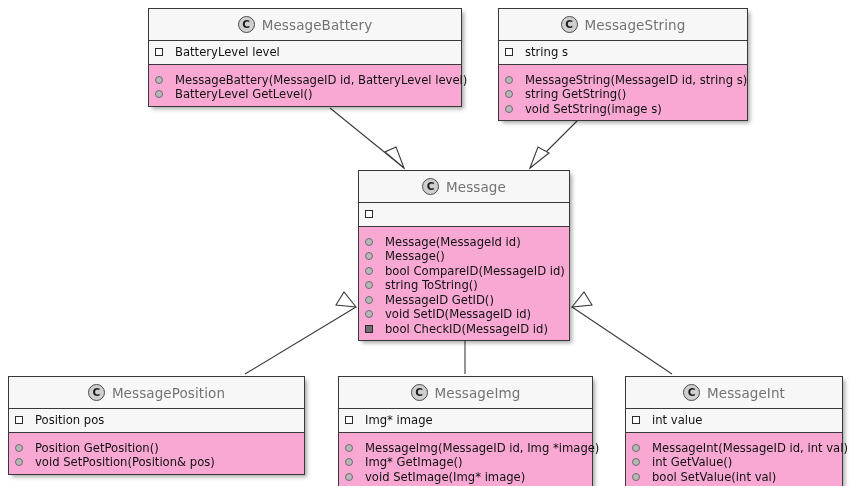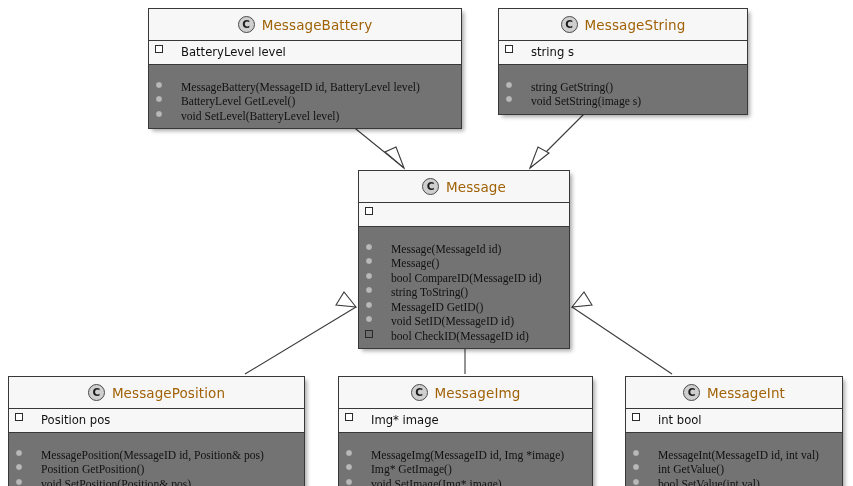--- a/index.html
+++ b/index.html
@@ -42,21 +42,21 @@
     display: flex;
     align-items: center;
     justify-content: center;
     height: 31px;
     gap: 7px;
     border-bottom: 1px solid #383838;
     background: #f7f7f7;
   }
   .uml-title-text {
     font-size: 13.5px;
-    color: #a16207;
+    color: #737373;
     letter-spacing: 0.1px;
     white-space: nowrap;
   }
   .cls-badge {
     width: 17px;
     height: 17px;
     border-radius: 50%;
     background: #cfcfcf;
     border: 1.4px solid #4a4a4a;
     display: flex;
@@ -67,27 +67,27 @@
     color: #1b1b1b;
     line-height: 1;
     box-sizing: border-box;
   }
   .uml-fields {
     border-bottom: 1px solid #383838;
     padding: 4px 0 4px 0;
     background: #f7f7f7;
   }
   .uml-methods {
-    padding: 16px 0 4px 0;
-    background: #737373;
-    font-family: Liberation Serif, serif;
+    padding: 8px 0 4px 0;
+    background: #f9a8d4;
   }
   .member {
     display: flex;
-    gap: 18px;
+    align-items: center;
+    gap: 12px;
     padding: 0 6px;
     height: 14.5px;
     font-size: 11.6px;
     color: #111111;
     white-space: nowrap;
   }
   .member-text { line-height: 14.5px; }
 
   
   .mk {
@@ -151,39 +151,39 @@
     </div>
     <div class="uml-methods">
       <div class="member">
         <span class="mk mk-public"></span>
         <span class="member-text">MessageBattery(MessageID id, BatteryLevel level)</span>
       </div>
       <div class="member">
         <span class="mk mk-public"></span>
         <span class="member-text">BatteryLevel GetLevel()</span>
       </div>
-      <div class="member">
-        <span class="mk mk-public"></span>
-        <span class="member-text">void SetLevel(BatteryLevel level)</span>
-      </div>
     </div>
   </div>
 
   <div class="uml-class" style="left:498px; top:8px; width:250px;">
     <div class="uml-title">
       <span class="cls-badge">C</span>
       <span class="uml-title-text">MessageString</span>
     </div>
     <div class="uml-fields">
       <div class="member">
         <span class="mk mk-private-field"></span>
         <span class="member-text">string s</span>
       </div>
     </div>
     <div class="uml-methods">
+      <div class="member">
+        <span class="mk mk-public"></span>
+        <span class="member-text">MessageString(MessageID id, string s)</span>
+      </div>
       <div class="member">
         <span class="mk mk-public"></span>
         <span class="member-text">string GetString()</span>
       </div>
       <div class="member">
         <span class="mk mk-public"></span>
         <span class="member-text">void SetString(image s)</span>
       </div>
     </div>
   </div>
@@ -237,24 +237,20 @@
     </div>
     <div class="uml-fields">
       <div class="member">
         <span class="mk mk-private-field"></span>
         <span class="member-text">Position pos</span>
       </div>
     </div>
     <div class="uml-methods">
       <div class="member">
         <span class="mk mk-public"></span>
-        <span class="member-text">MessagePosition(MessageID id, Position&amp; pos)</span>
-      </div>
-      <div class="member">
-        <span class="mk mk-public"></span>
         <span class="member-text">Position GetPosition()</span>
       </div>
       <div class="member">
         <span class="mk mk-public"></span>
         <span class="member-text">void SetPosition(Position&amp; pos)</span>
       </div>
     </div>
   </div>
 
   <div class="uml-class" style="left:338px; top:376px; width:255px;">
@@ -285,21 +281,21 @@
   </div>
 
   <div class="uml-class" style="left:625px; top:376px; width:218px;">
     <div class="uml-title">
       <span class="cls-badge">C</span>
       <span class="uml-title-text">MessageInt</span>
     </div>
     <div class="uml-fields">
       <div class="member">
         <span class="mk mk-private-field"></span>
-        <span class="member-text">int bool</span>
+        <span class="member-text">int value</span>
       </div>
     </div>
     <div class="uml-methods">
       <div class="member">
         <span class="mk mk-public"></span>
         <span class="member-text">MessageInt(MessageID id, int val)</span>
       </div>
       <div class="member">
         <span class="mk mk-public"></span>
         <span class="member-text">int GetValue()</span>

